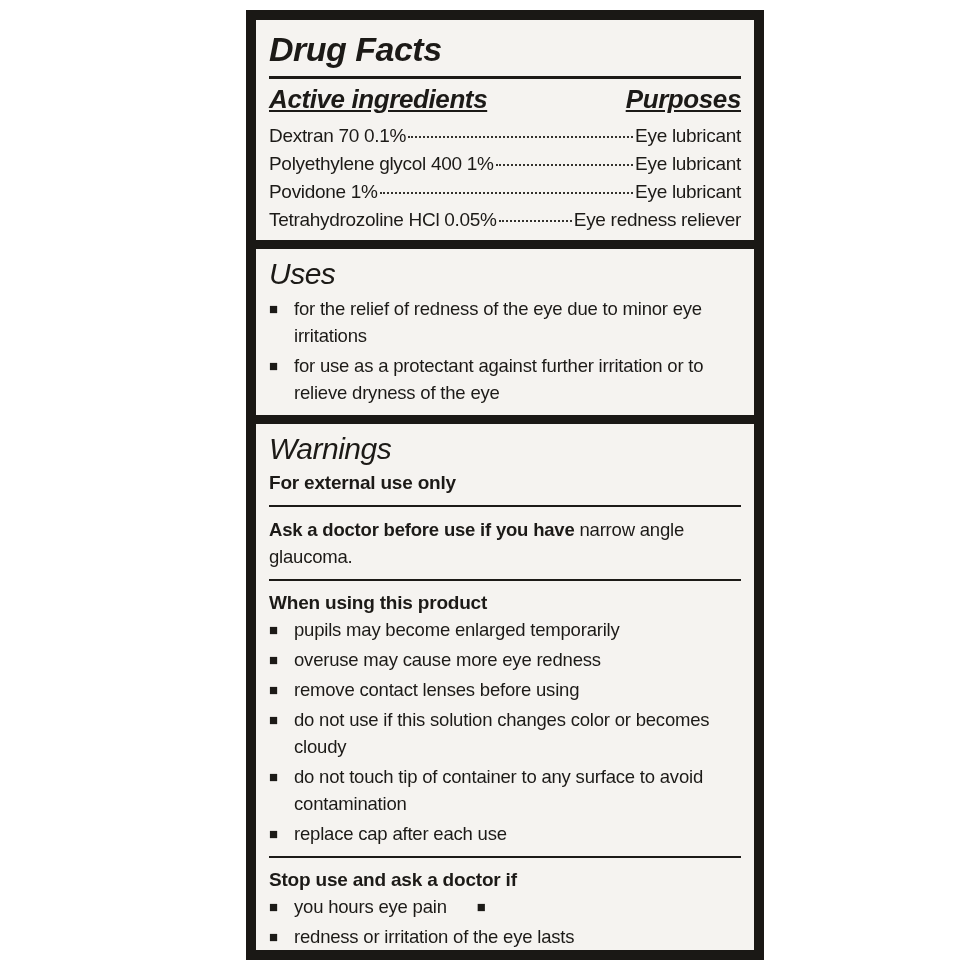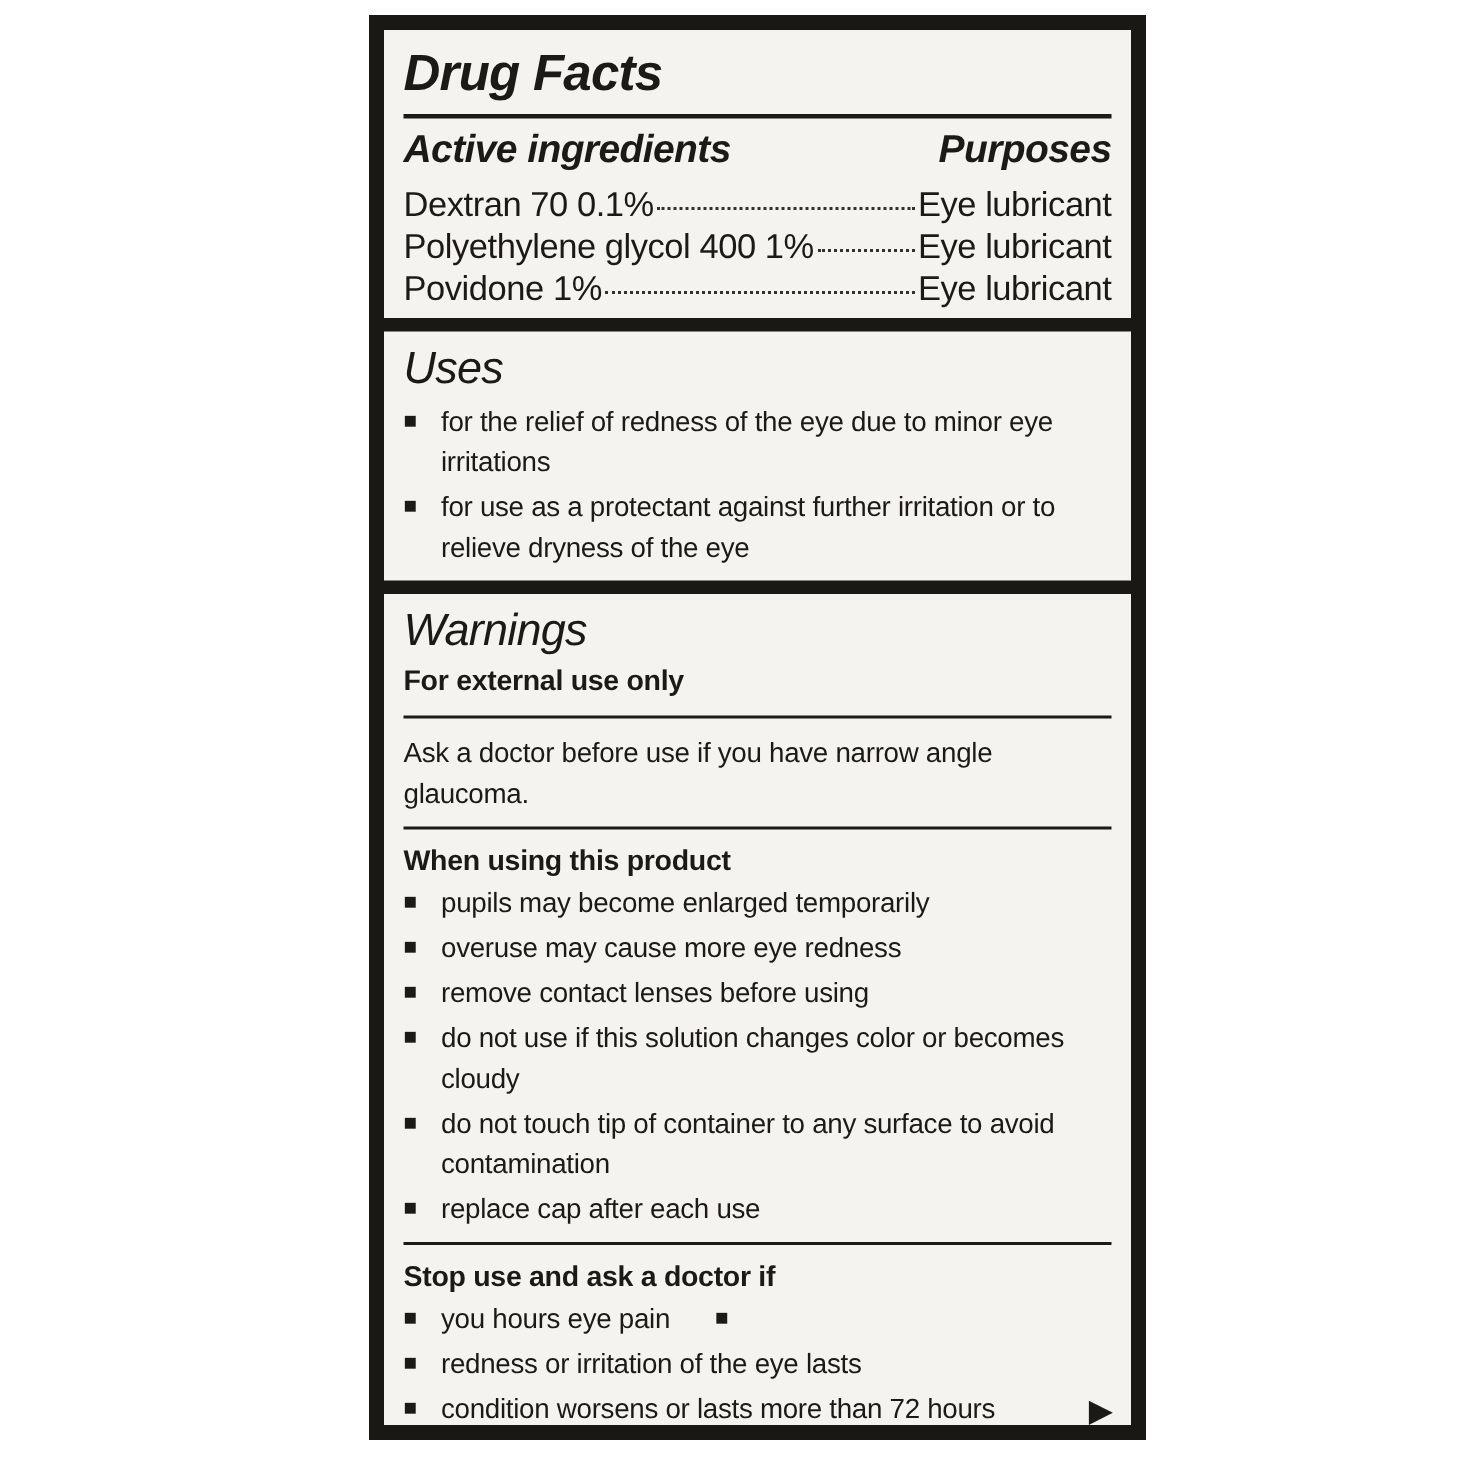--- a/index.html
+++ b/index.html
@@ -46,25 +46,26 @@
   }
   .ai-header {
     display: flex;
     justify-content: space-between;
     align-items: center;
     font-size: 26px;
     font-weight: bold;
     font-style: italic;
     letter-spacing: -0.4px;
     margin-bottom: 7px;
+    text-decoration: underline;
   }
   .ingredient-row {
     display: flex;
     align-items: baseline;
-    font-size: 23px;
+    font-size: 19px;
     line-height: 28px;
     letter-spacing: -0.3px;
     white-space: nowrap;
   }
   .ingredient-row .leader {
     flex: 1 1 auto;
     border-bottom: 2px dotted #33312d;
     margin: 0 2px;
     transform: translateY(-4px);
     min-width: 12px;
@@ -104,21 +105,21 @@
   .thin-rule {
     border: none;
     border-top: 2.5px solid #1c1a17;
     margin: 9px 0 9px 0;
   }
   .mixed-line {
     font-size: 18.5px;
     line-height: 27px;
     letter-spacing: -0.2px;
   }
-  .mixed-line .lead { font-weight: normal; }
+  .mixed-line .lead { font-weight: bold; }
   .inline-pair { display: flex; gap: 30px; }
   .inline-pair .pair-item { position: relative; padding-left: 25px; }
   .inline-pair .sq {
     position: absolute; left: 0; top: 0;
     font-size: 15px; line-height: 27px;
   }
   .continuation-arrow {
     position: absolute;
     right: 12px; bottom: 10px;
     font-size: 21px;
@@ -145,20 +146,25 @@
       </div>
       <div class="ingredient-row">
         <span>Polyethylene glycol 400 1%</span>
         <span class="leader"></span>
         <span>Eye lubricant</span>
       </div>
       <div class="ingredient-row">
         <span>Povidone 1%</span>
         <span class="leader"></span>
         <span>Eye lubricant</span>
+      </div>
+      <div class="ingredient-row">
+        <span>Tetrahydrozoline HCl 0.05%</span>
+        <span class="leader"></span>
+        <span>Eye redness reliever</span>
       </div>
     </section>
 
     <div class="thick-divider"></div>
 
     <section>
       <h2 class="section-heading">Uses</h2>
       <ul class="bullets">
         <li>
           <span class="sq">■</span>

